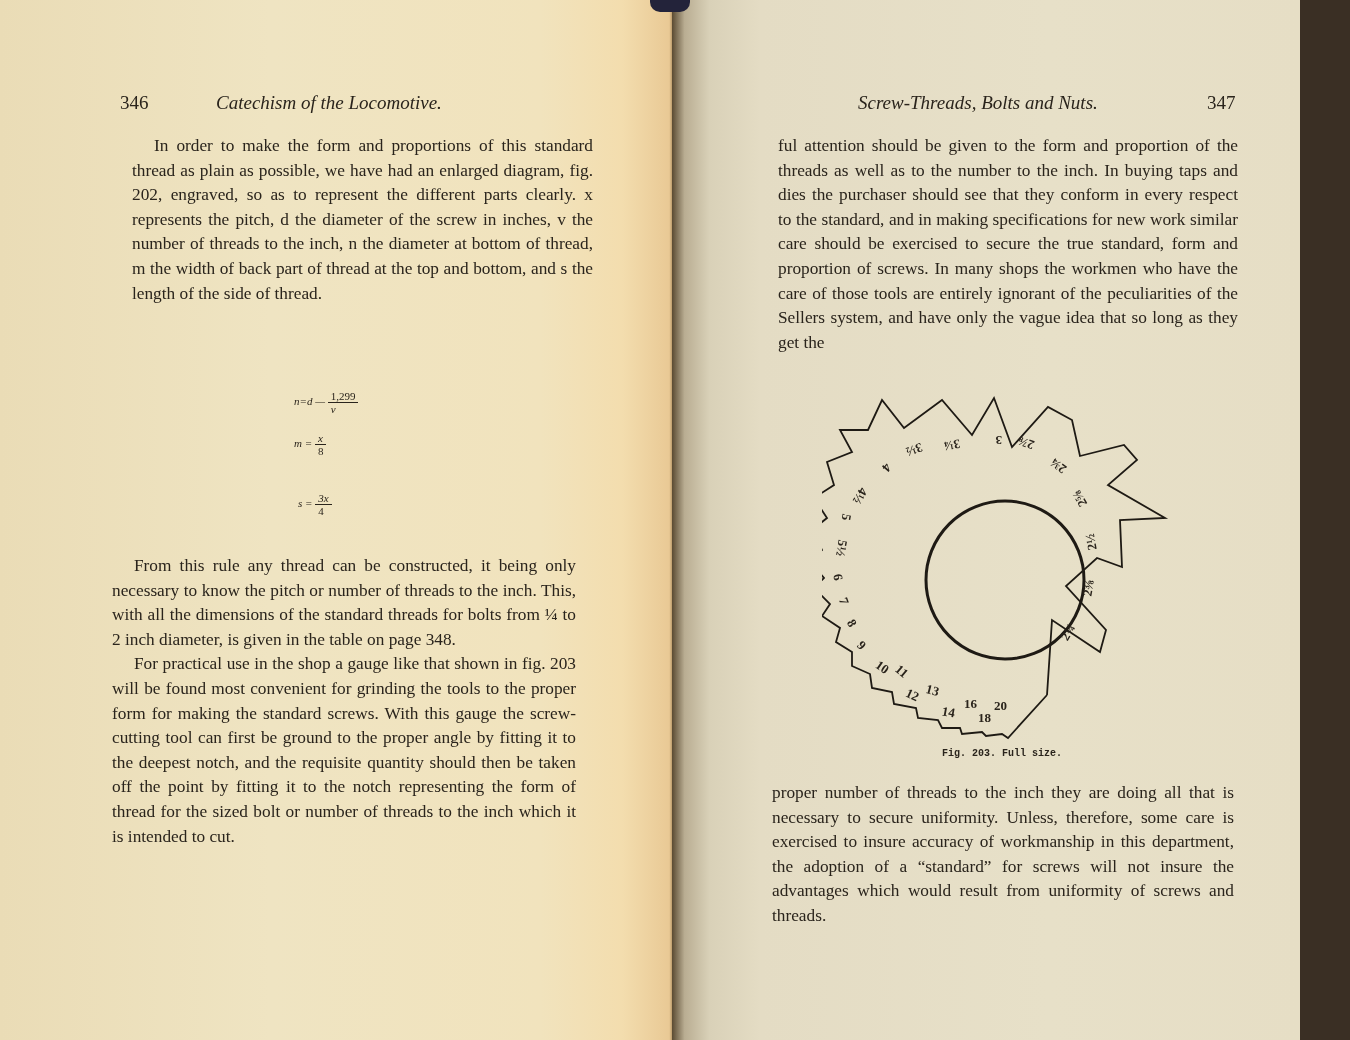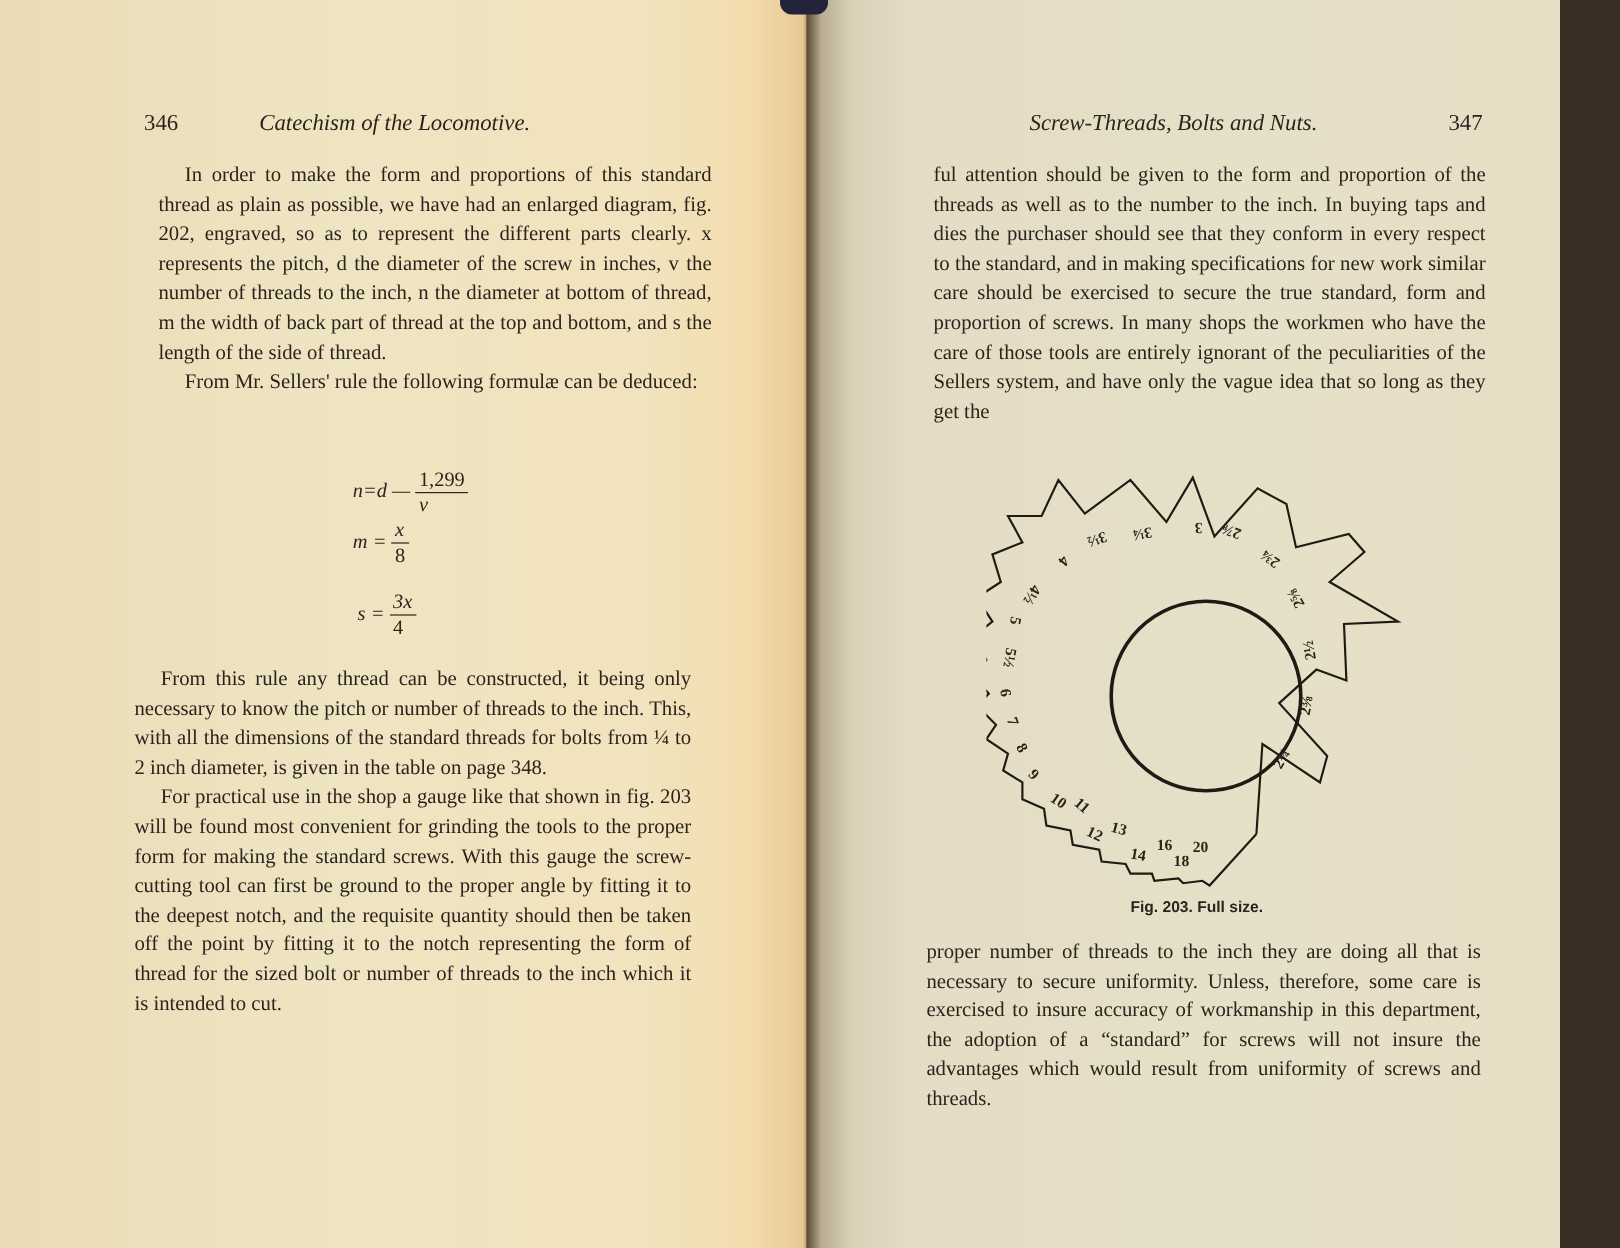--- a/index.html
+++ b/index.html
@@ -7,38 +7,37 @@
   .page{position:absolute;top:0;height:1040px;}
   .page-left{left:0;width:676px;background:linear-gradient(90deg,#eadcb6 0%,#efe4c2 40%,#f1e3bd 80%,#f3ddae 92%,#e9c995 99%,#7a5a30 100%);}
   .page-right{left:672px;width:628px;background:linear-gradient(90deg,#5a4a32 0%,#b9ad92 2%,#d9d1b8 6%,#e4dcc4 14%,#e7e0c8 60%,#e6dec5 100%);}
   .spine-top{position:absolute;left:650px;top:0;width:40px;height:12px;background:#23233a;border-radius:0 0 10px 10px;}
   .running-head{position:absolute;top:92px;font-size:19px;font-family:Liberation Serif, serif;}
   .pageno{position:absolute;top:92px;font-size:19px;}
   .rh-title{font-style:italic;}
   .text-block{position:absolute;font-size:17.3px;line-height:24.6px;text-align:justify;}
   .text-block p{margin:0;}
   .indent{text-indent:22px;}
-  .formula{position:absolute;font-size:17px;font-style:italic;}
+  .formula{position:absolute;font-size:11px;font-style:italic;}
   .frac{display:inline-block;vertical-align:middle;text-align:left;font-style:normal;}
   .frac .num{display:block;border-bottom:1.3px solid #2a241c;padding:0 3px;}
   .frac .den{display:block;padding:0 3px;}
   .frac .it{font-style:italic;}
-  .caption{position:absolute;font-size:13px;font-weight:bold;font-family:Liberation Sans, sans-serif;}
+  .caption{position:absolute;font-size:10px;font-weight:bold;font-family:Liberation Mono, monospace;}
   .gauge-label{font-family:"Liberation Serif",serif;font-weight:bold;font-size:13px;fill:#2a241c;}
 </style>
 </head>
 <body>
 
 <div class="page page-left">
   <span class="pageno" style="left:120px;">346</span>
   <span class="running-head rh-title" style="left:216px;">Catechism of the Locomotive.</span>
 
   <div class="text-block" style="left:132px;top:134px;width:461px;">
     <p class="indent">In order to make the form and proportions of this standard thread as plain as possible, we have had an enlarged diagram, fig. 202, engraved, so as to represent the different parts clearly. x represents the pitch, d the diameter of the screw in inches, v the number of threads to the inch, n the diameter at bottom of thread, m the width of back part of thread at the top and bottom, and s the length of the side of thread.</p>
-    <p class="indent">From Mr. Sellers' rule the following formulæ can be deduced:</p>
   </div>
 
   <div class="formula" style="left:294px;top:390px;">
     <span>n=d —</span>
     <span class="frac"><span class="num">1,299</span><span class="den it">v</span></span>
   </div>
   <div class="formula" style="left:294px;top:432px;">
     <span>m =</span>
     <span class="frac"><span class="num it">x</span><span class="den">8</span></span>
   </div>

